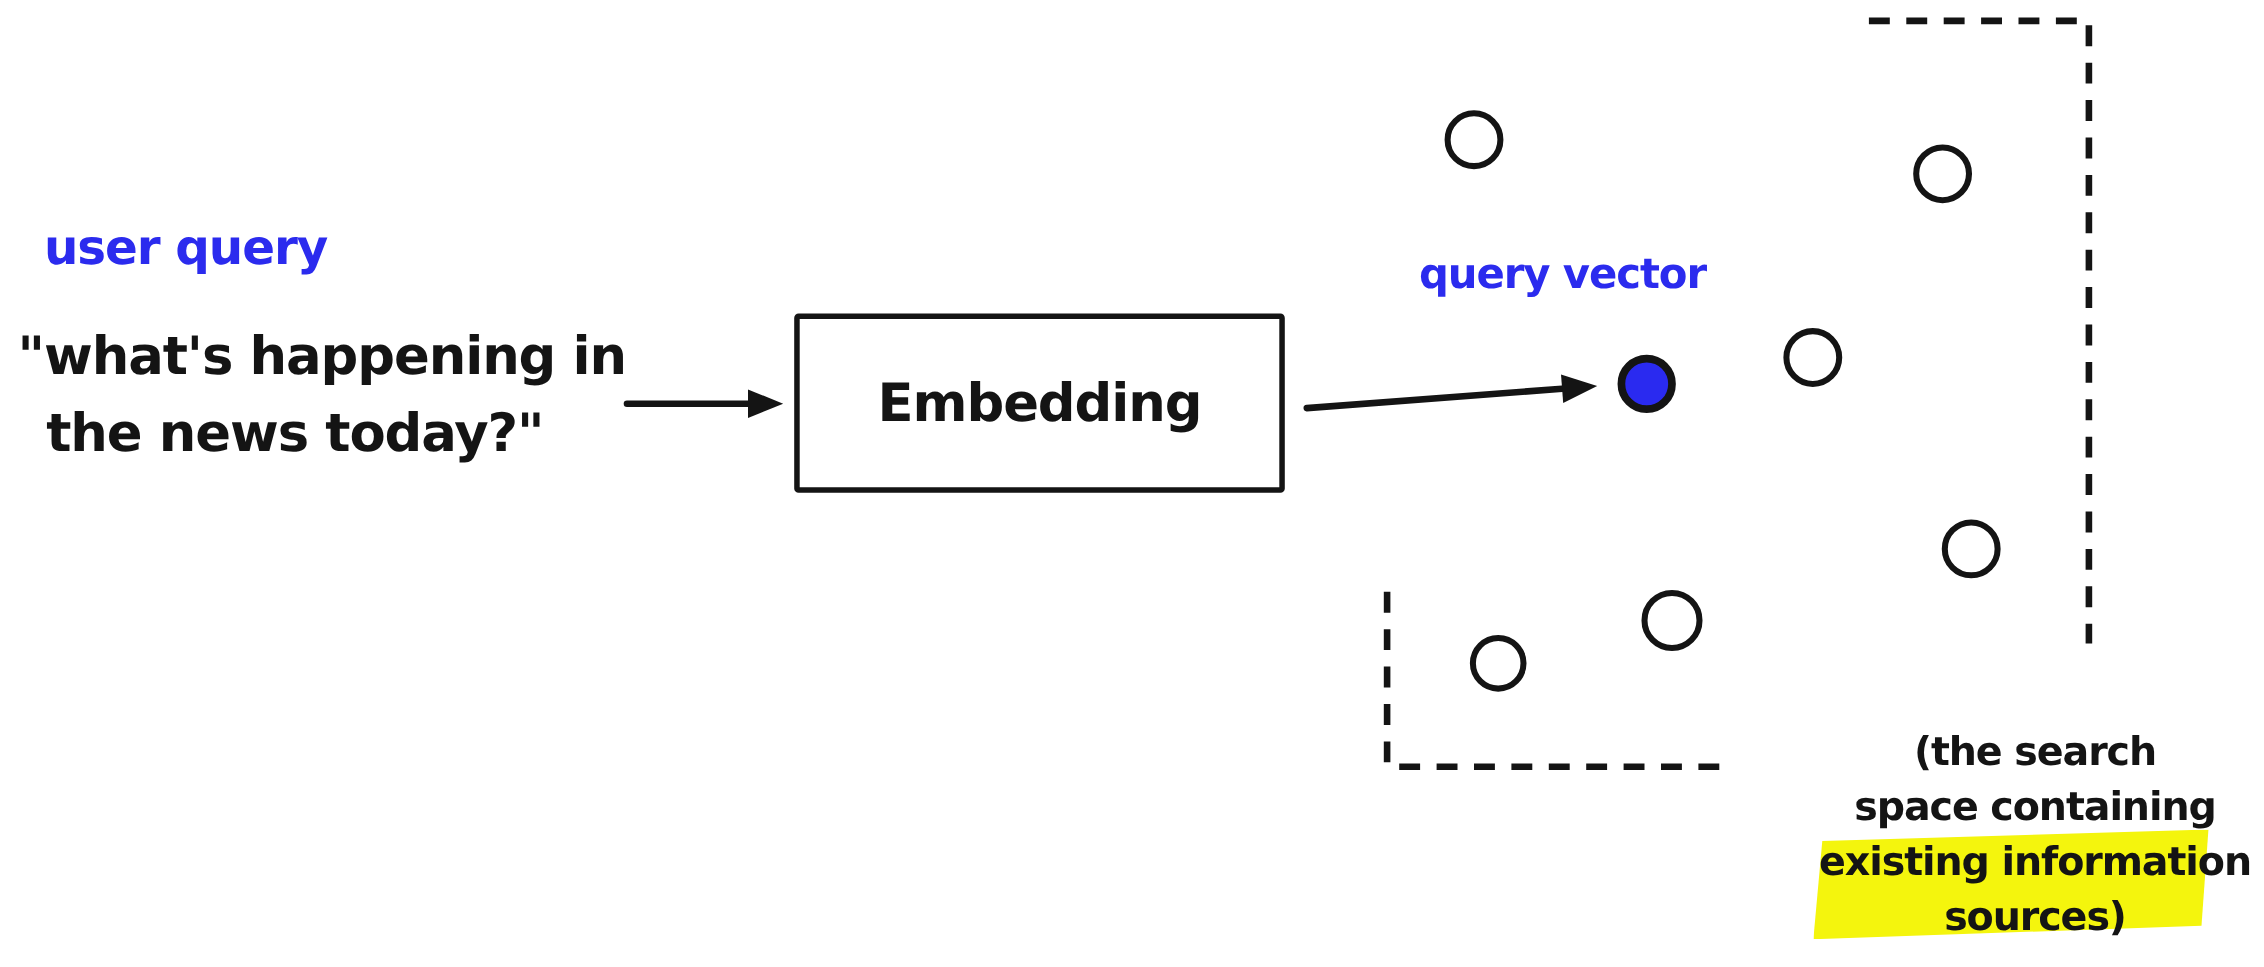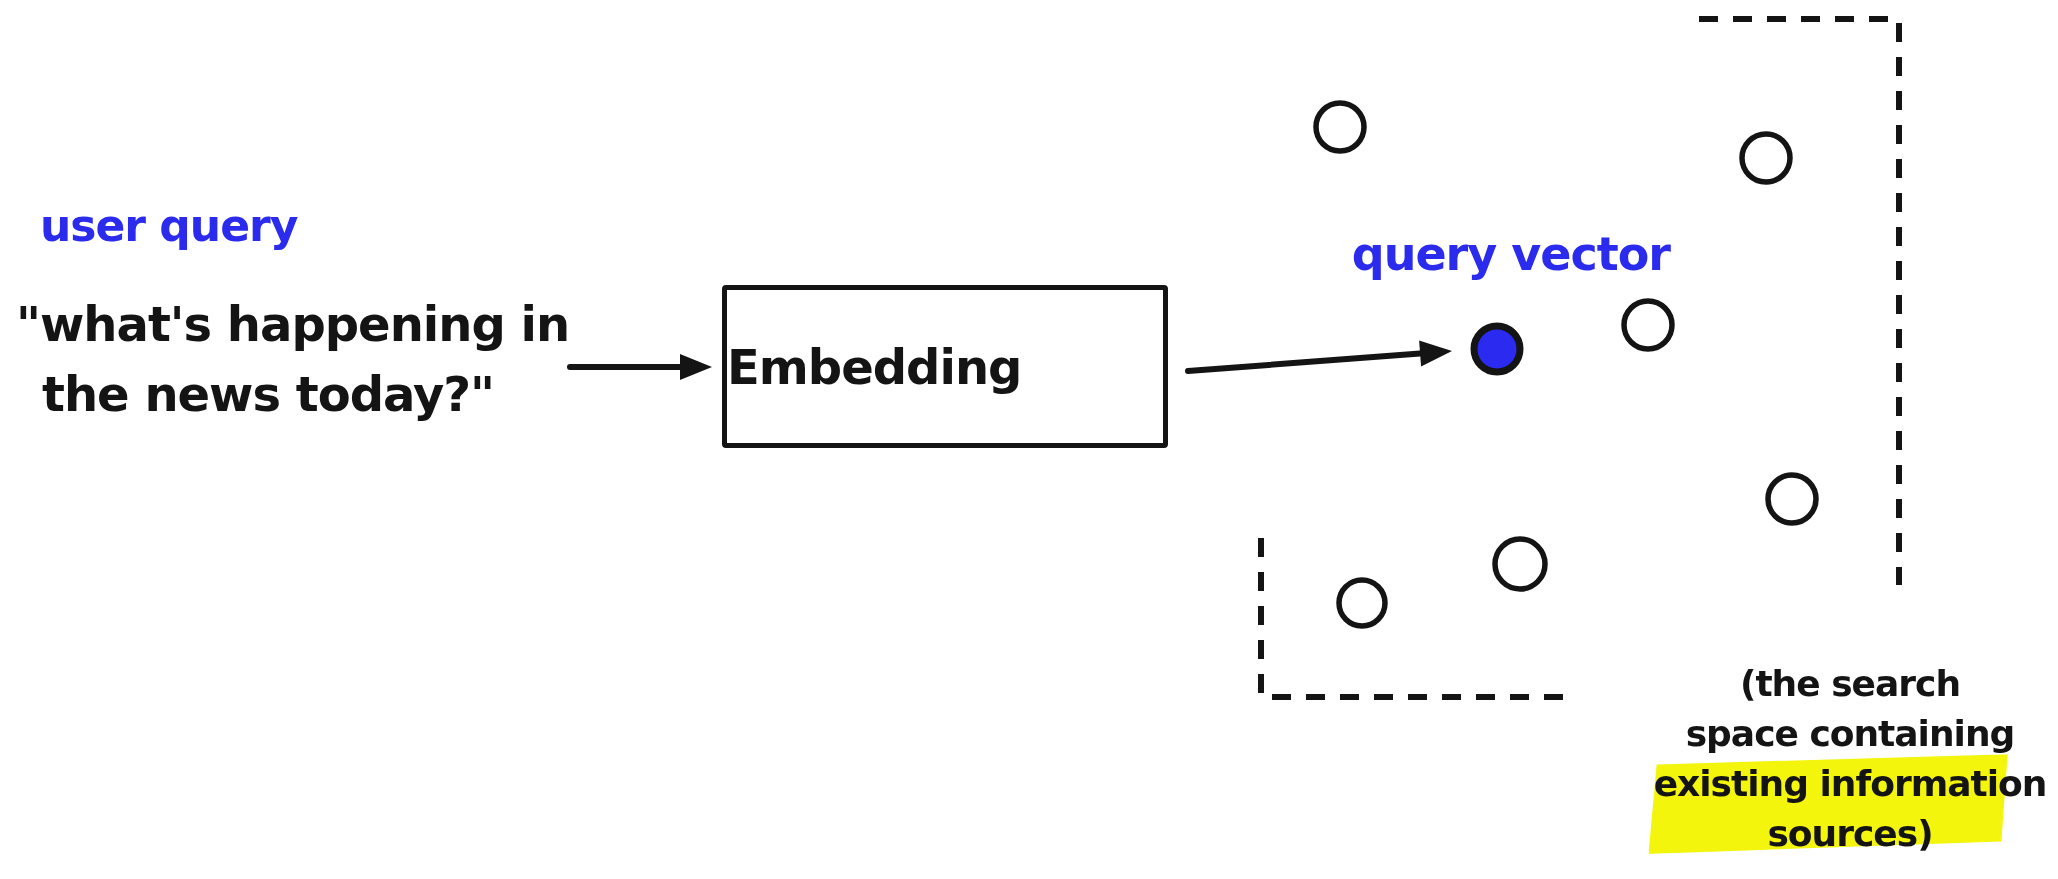--- a/index.html
+++ b/index.html
@@ -16,28 +16,28 @@
   .canvas{position:relative;width:2058px;height:879px;background:var(--paper);}
   .canvas svg{position:absolute;left:0;top:0;width:2058px;height:879px;}
   .txt{position:absolute;white-space:nowrap;color:var(--ink);font-weight:bold;letter-spacing:-1px;}
   .blue{color:var(--blue);}
   .user-query-label{left:40px;top:200px;font-size:44px;}
   .quote-line1{left:16px;top:296px;font-size:48px;}
   .quote-line2{left:42px;top:366px;font-size:48px;}
   .embedding-box{
     position:absolute;left:722px;top:285px;width:446px;height:163px;
     box-sizing:border-box;border:5px solid var(--ink);border-radius:4px;
-    display:flex;flex-direction:column;justify-content:center;
+    display:flex;flex-direction:column;justify-content:center;align-items:center;
     background:var(--paper);
   }
   .embedding-box div{
     font-size:48px;font-weight:bold;color:var(--ink);letter-spacing:-1px;
     line-height:60px;white-space:nowrap;
   }
-  .query-vector-label{left:1290px;top:227px;width:380px;text-align:right;font-size:46px;}
+  .query-vector-label{left:1290px;top:227px;width:380px;text-align:left;font-size:38px;}
   .caption{
     position:absolute;left:1640px;top:659px;width:420px;
     text-align:center;font-size:36px;font-weight:bold;line-height:50px;
     color:var(--ink);letter-spacing:-1px;z-index:2;
   }
   .caption div{white-space:nowrap;}
   .caption-highlight{
     position:absolute;left:1648px;top:756px;width:362px;height:96px;
     background:var(--highlight);z-index:1;
     clip-path:polygon(2.5% 7%, 99.5% 0%, 97.5% 91%, 0% 100%);

